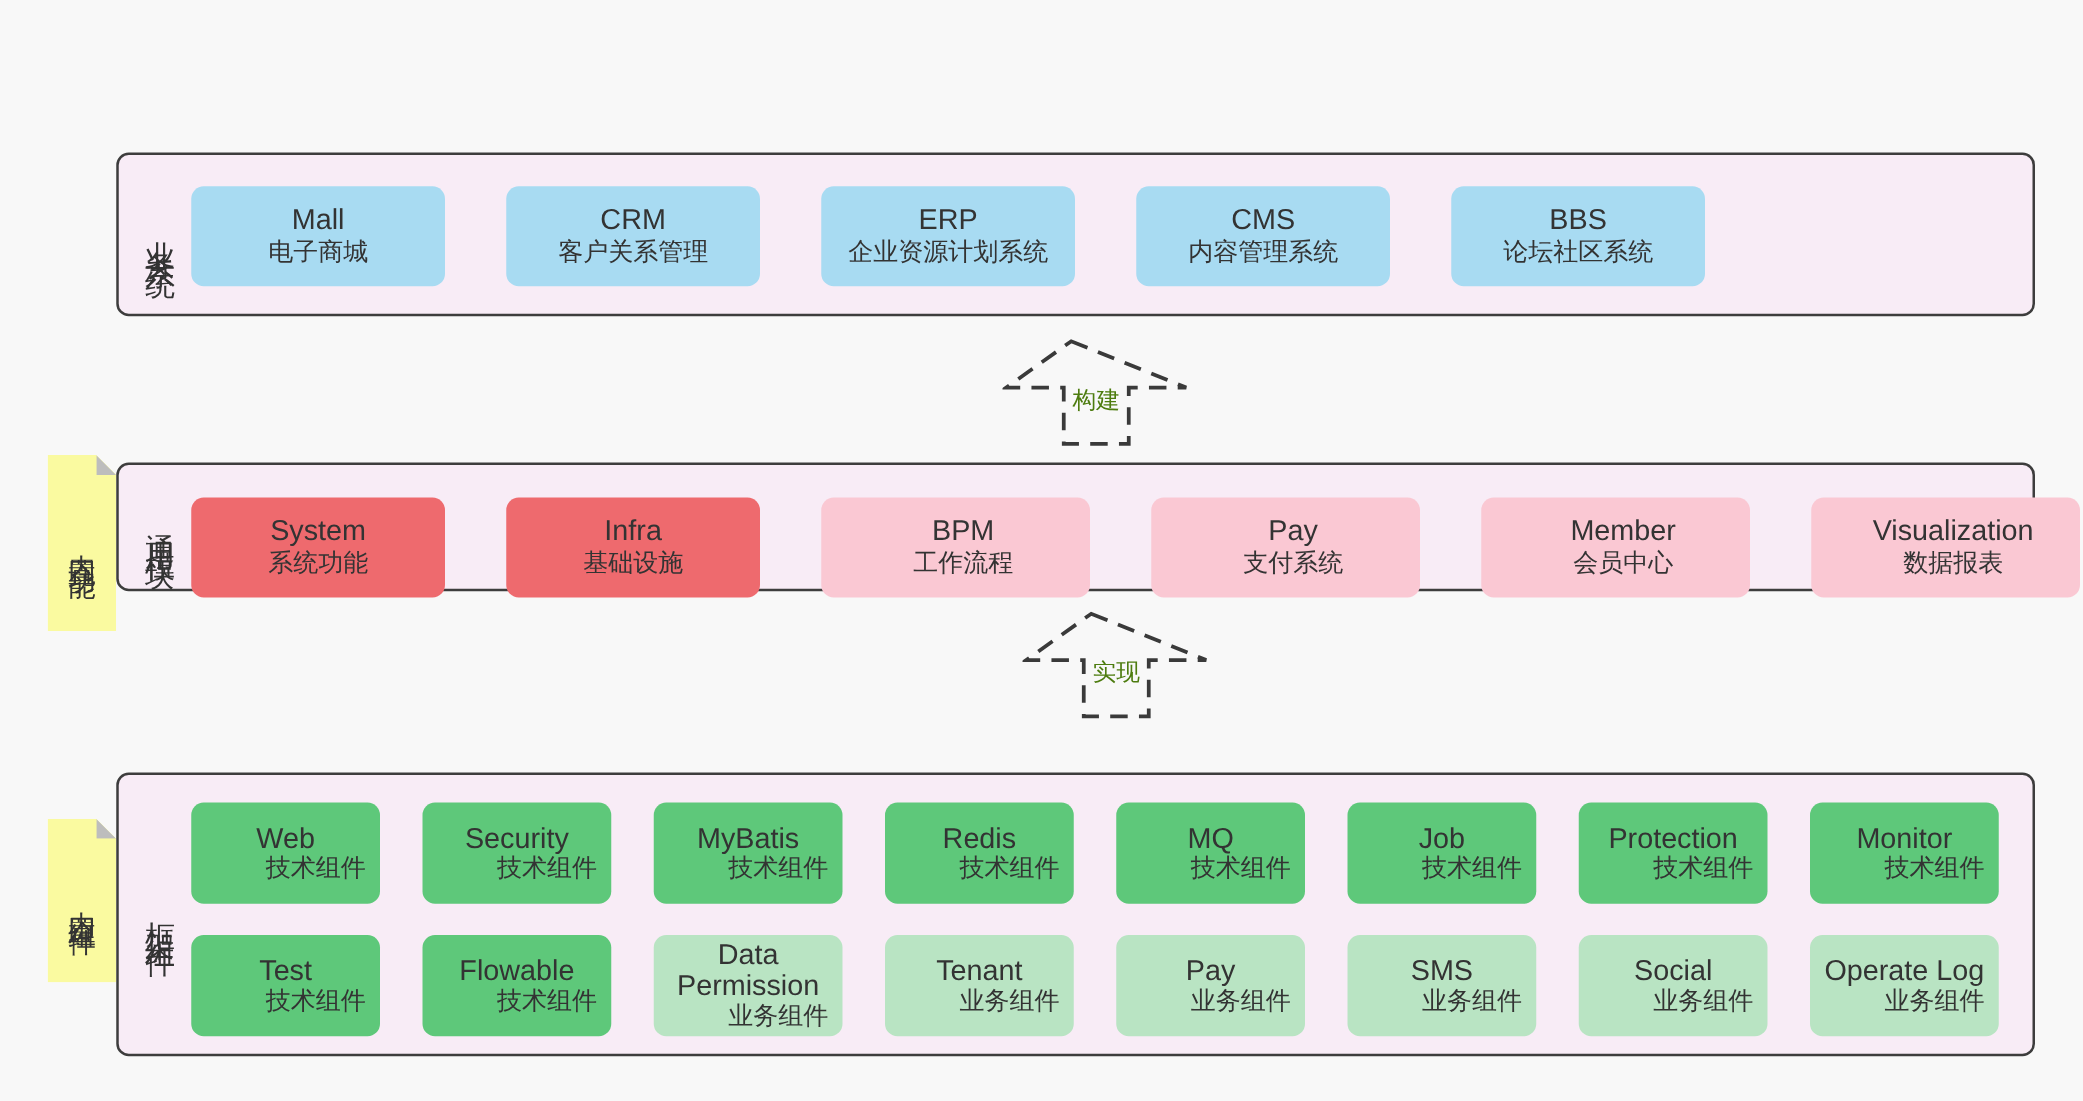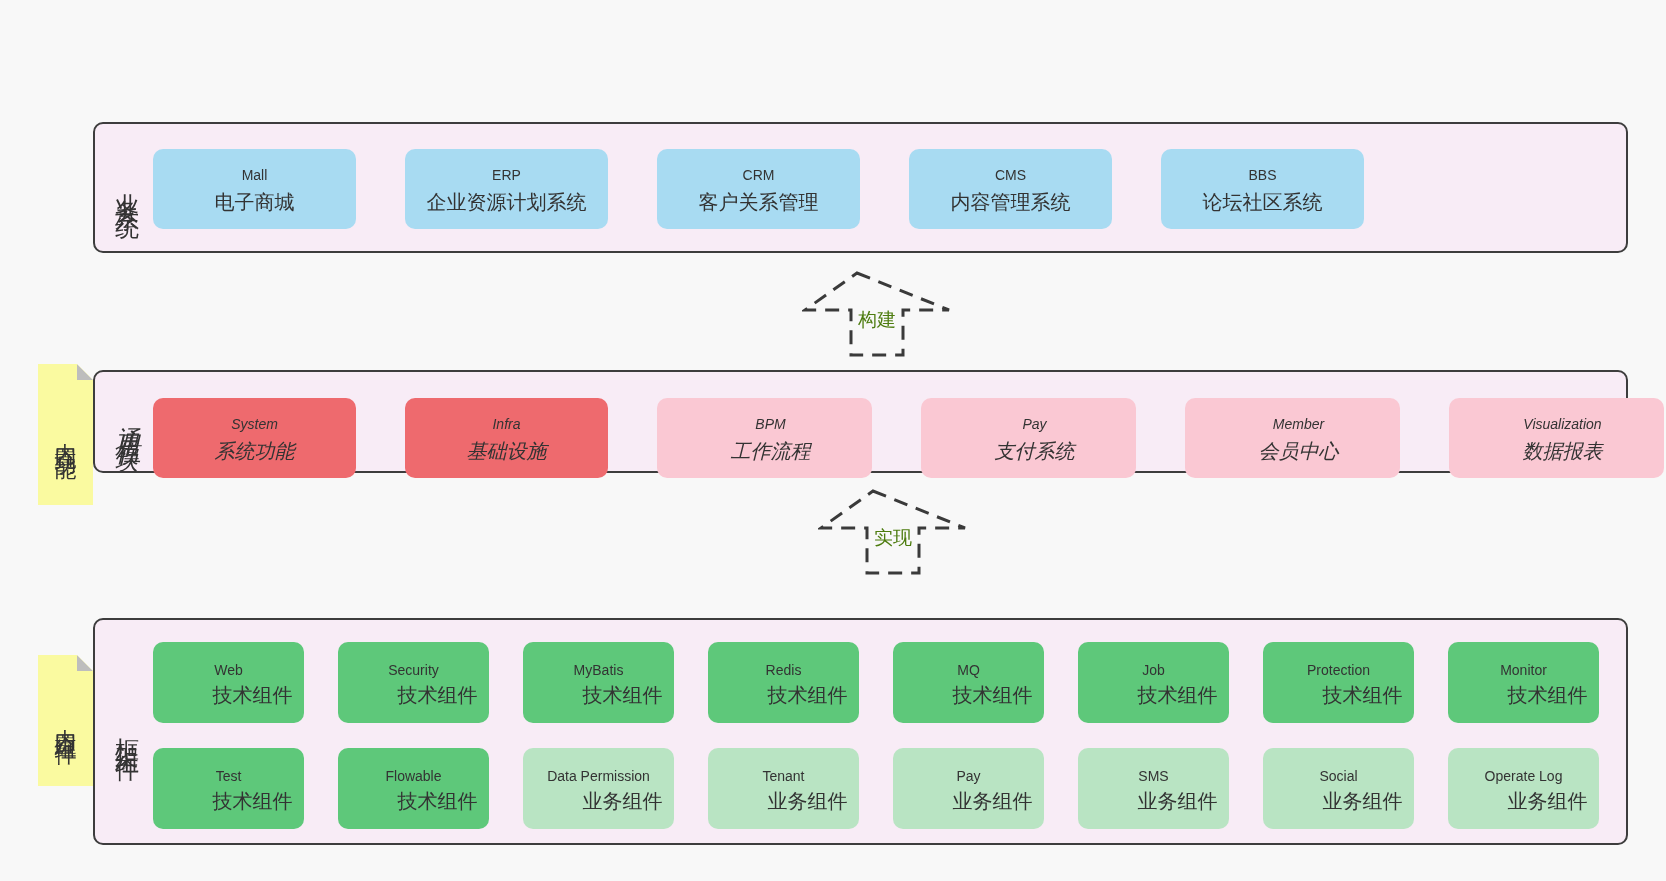--- a/index.html
+++ b/index.html
@@ -19,21 +19,21 @@
   }
   
   .row{position:absolute;left:58px;display:flex;gap:49px;}
   .row-8{position:absolute;left:58px;display:flex;gap:34px;}
   .box{
     flex:0 0 auto;border-radius:10px;display:flex;flex-direction:column;
     align-items:center;justify-content:center;text-align:center;
   }
   .row .box{width:203px;height:80px;}
   .row-8 .box{width:151px;height:81px;}
-  .box-title{font-size:14px;line-height:27px;}
+  .box-title{font-size:23px;line-height:27px;}
   .row-8 .box-title{line-height:25px;}
   .box-sub{font-size:20px;line-height:27px;}
   .row-8 .box-sub{line-height:25px;margin-left:48px;}
   .blue{background:#a8dbf2;}
   .core{background:#ee6a6e;}
   .optional{background:#fac8d3;padding-left:12px;}
   .tech{background:#5ec87a;}
   .biz{background:#b9e4c3;}
   
   .note{
@@ -74,46 +74,46 @@
   </div>
 
   <section class="panel" style="top:122px;height:131px;">
     <div class="side-label">业务系统</div>
     <div class="row" style="top:25px;">
       <div class="box blue">
         <div class="box-title">Mall</div>
         <div class="box-sub">电子商城</div>
       </div>
       <div class="box blue">
+        <div class="box-title">CRM</div>
+        <div class="box-sub">客户关系管理</div>
+      </div>
+      <div class="box blue">
         <div class="box-title">ERP</div>
         <div class="box-sub">企业资源计划系统</div>
-      </div>
-      <div class="box blue">
-        <div class="box-title">CRM</div>
-        <div class="box-sub">客户关系管理</div>
       </div>
       <div class="box blue">
         <div class="box-title">CMS</div>
         <div class="box-sub">内容管理系统</div>
       </div>
       <div class="box blue">
         <div class="box-title">BBS</div>
         <div class="box-sub">论坛社区系统</div>
       </div>
     </div>
   </section>
 
   <div class="arrow" style="left:802px;top:270px;">
     <svg width="150" height="88" viewBox="0 0 150 88">
       <polygon points="55,3 147,40 101,40 101,85 49,85 49,40 3,40"></polygon>
     </svg>
     <span class="arrow-label">构建</span>
   </div>
 
-  <section class="panel" style="top:370px;height:103px;font-style:italic;">
+  <section class="panel" style="top:370px;height:103px;">
     <div class="side-label">通用模块</div>
     <div class="row" style="top:26px;">
       <div class="box core">
         <div class="box-title">System</div>
         <div class="box-sub">系统功能</div>
       </div>
       <div class="box core">
         <div class="box-title">Infra</div>
         <div class="box-sub">基础设施</div>
       </div>

